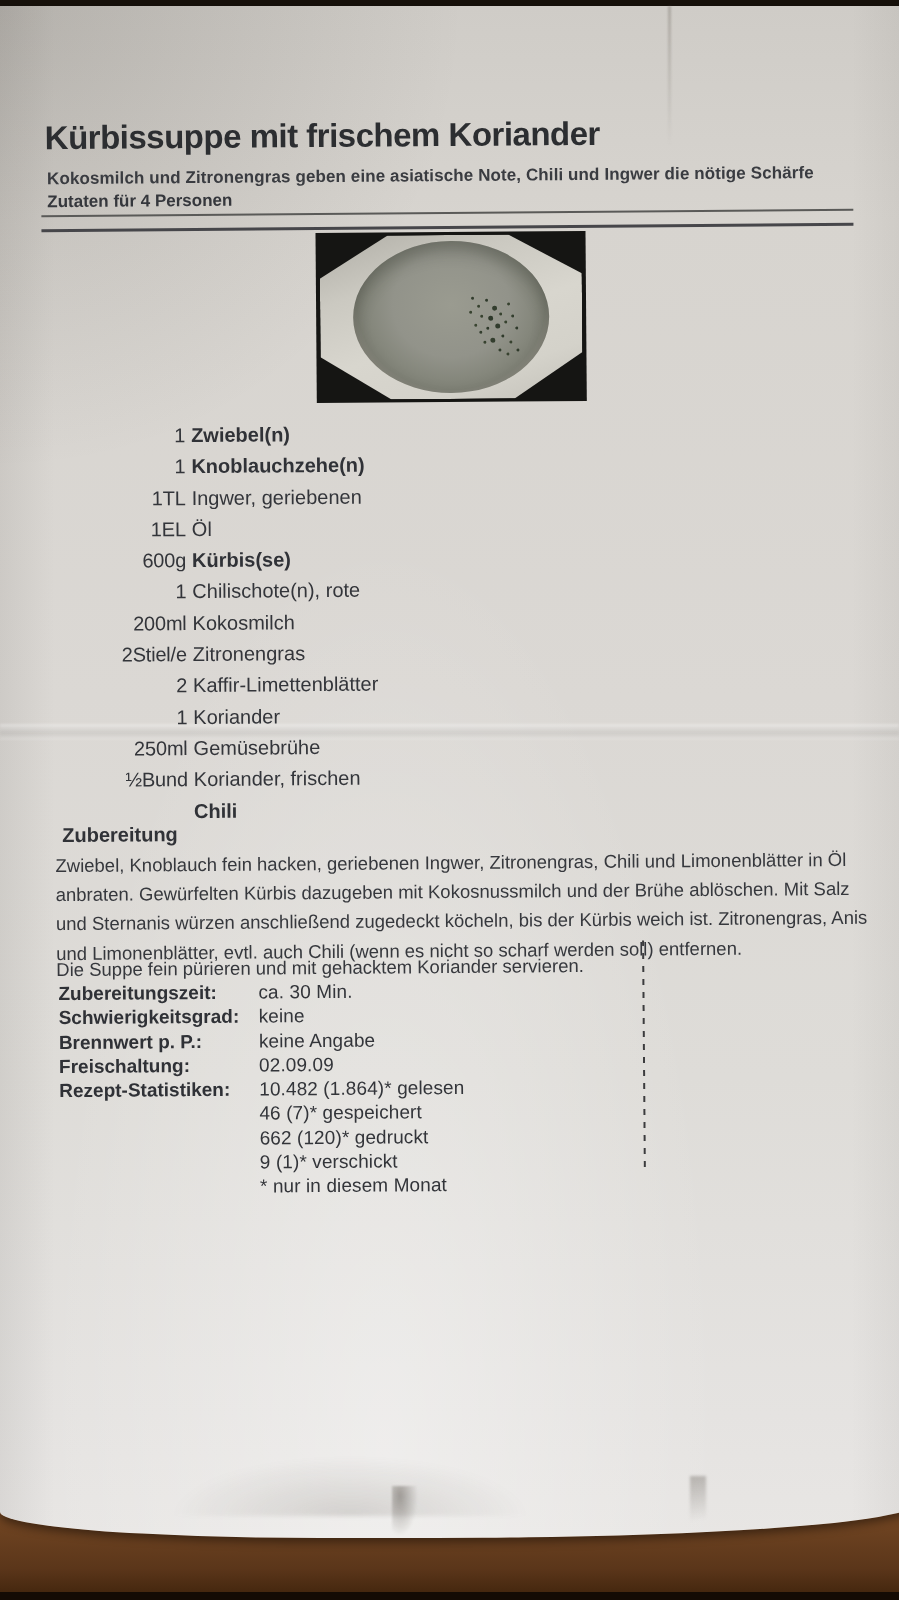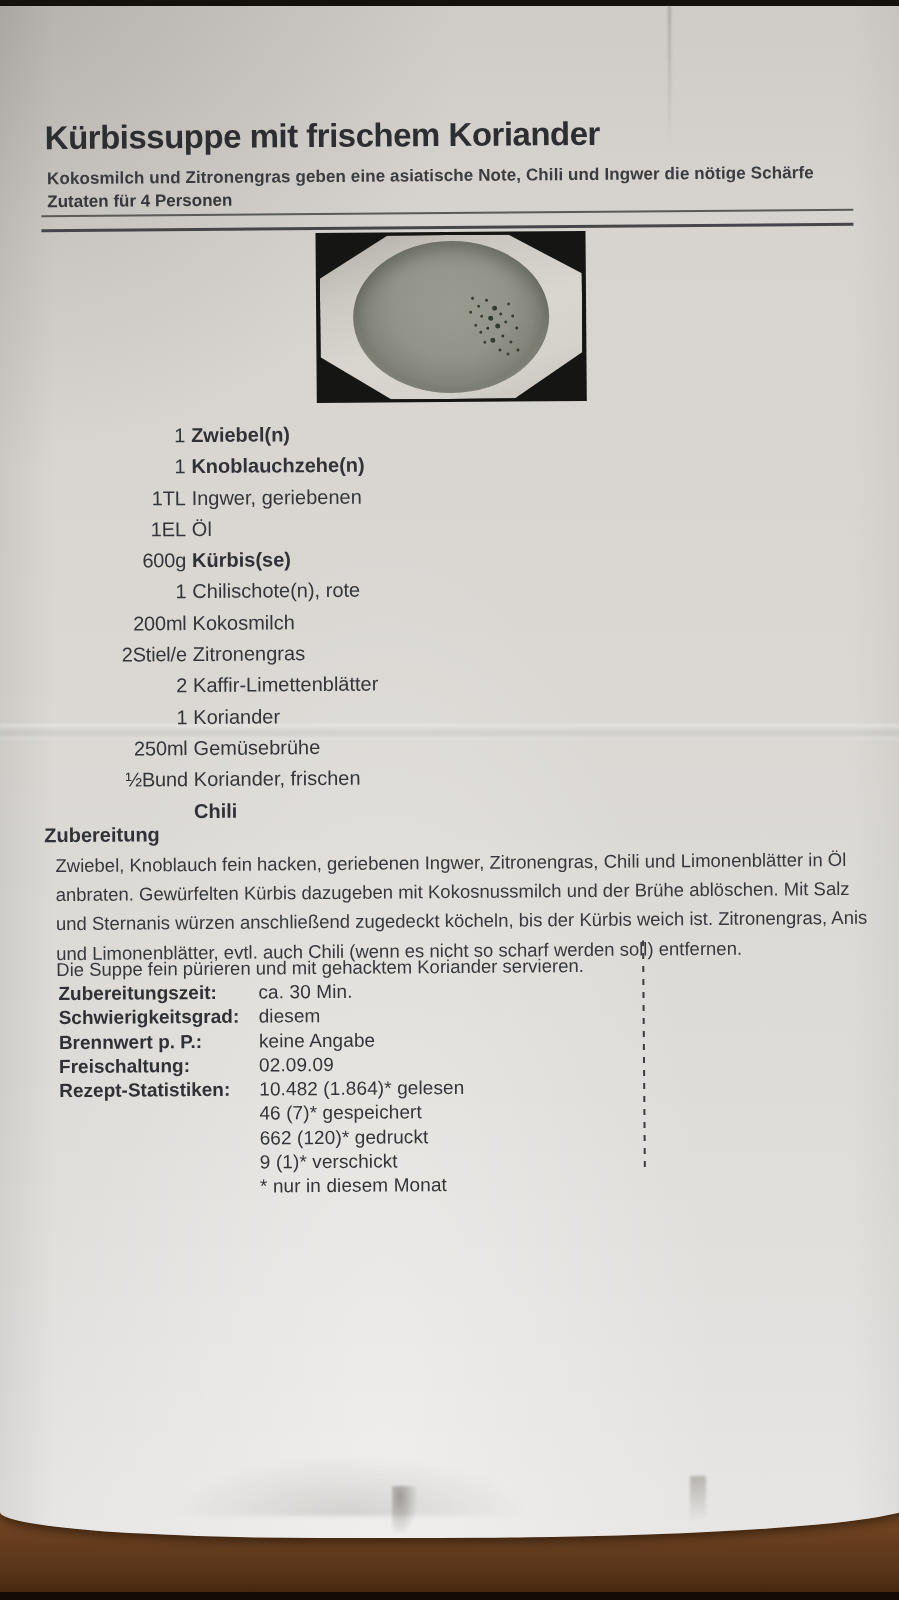--- a/index.html
+++ b/index.html
@@ -112,21 +112,21 @@
   .ingredients{
     position:absolute;left:0;top:412px;width:899px;
     font-size:20px;line-height:31.3px;color:#33353a;
   }
   .ing-row{display:flex;}
   .ing-qty{width:188px;text-align:right;letter-spacing:-0.2px;}
   .ing-name{margin-left:6px;}
   .bold{font-weight:700;color:#303237;}
   
   .prep-heading{
-    position:absolute;left:44px;top:815px;
+    position:absolute;left:62px;top:815px;
     font-size:20px;font-weight:700;color:#303237;
   }
   .prep-par1{
     position:absolute;left:55px;top:842px;
     font-size:18.5px;line-height:29.2px;white-space:pre;color:#36383d;
   }
   .prep-par2{
     position:absolute;left:55px;top:950px;
     font-size:18.5px;color:#36383d;
   }
@@ -235,21 +235,21 @@
 und Limonenblätter, evtl. auch Chili (wenn es nicht so scharf werden soll) entfernen.</div>
       <div class="prep-par2">Die Suppe fein pürieren und mit gehacktem Koriander servieren.</div>
 
       <div class="details">
           <div class="det-row">
             <span class="det-label">Zubereitungszeit:</span>
             <span class="det-value">ca. 30 Min.</span>
           </div>
           <div class="det-row">
             <span class="det-label">Schwierigkeitsgrad:</span>
-            <span class="det-value">diesem</span>
+            <span class="det-value">keine</span>
           </div>
           <div class="det-row">
             <span class="det-label">Brennwert p. P.:</span>
             <span class="det-value">keine Angabe</span>
           </div>
           <div class="det-row">
             <span class="det-label">Freischaltung:</span>
             <span class="det-value">02.09.09</span>
           </div>
           <div class="det-row">

